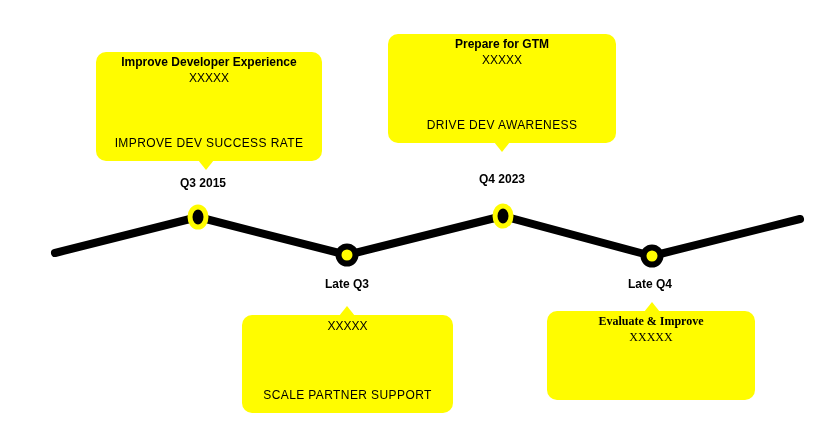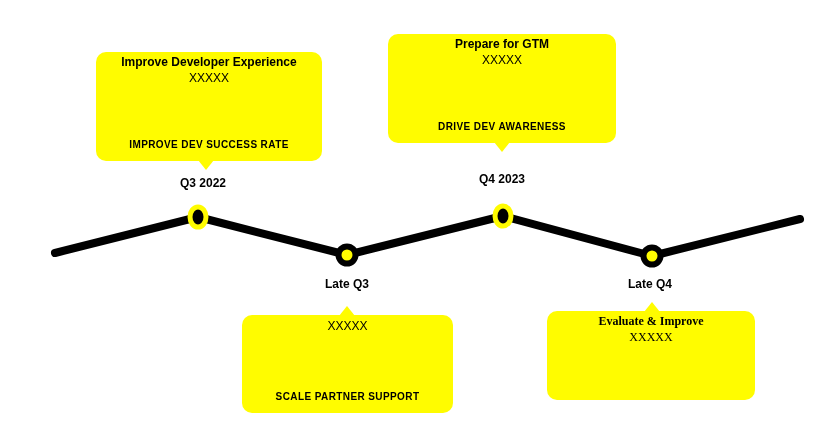--- a/index.html
+++ b/index.html
@@ -66,22 +66,22 @@
     font-weight: 400;
     color: var(--black, #000000);
     line-height: 1.3;
     margin-top: 1px;
   }
   .callout-tagline {
     position: absolute;
     left: 0;
     right: 0;
     bottom: 11px;
-    font-size: 10px;
-    font-weight: 700;
+    font-size: 12px;
+    font-weight: 400;
     letter-spacing: 0.4px;
     color: var(--black, #000000);
     text-align: center;
     white-space: nowrap;
   }
   .tail {
     position: absolute;
     width: 0;
     height: 0;
   }
@@ -104,21 +104,21 @@
 <div class="canvas">
 
   <svg class="timeline-svg" viewBox="0 0 824 433">
     <polyline class="tl-line" points="55,253 198,217 347,255 503,216 652,256 800,219"></polyline>
     <ellipse class="node-up" cx="198" cy="217" rx="8" ry="10"></ellipse>
     <circle class="node-down" cx="347" cy="255" r="8.5"></circle>
     <ellipse class="node-up" cx="503" cy="216" rx="8" ry="10"></ellipse>
     <circle class="node-down" cx="652" cy="256" r="8.5"></circle>
   </svg>
 
-  <div class="ms-label" style="left:203px; top:176px;">Q3 2022</div>
+  <div class="ms-label" style="left:203px; top:176px;">Q3 2015</div>
 
   <div class="ms-label" style="left:347px; top:277px;">Late Q3</div>
 
   <div class="ms-label" style="left:502px; top:172px;">Q4 2023</div>
 
   <div class="ms-label" style="left:650px; top:277px;">Late Q4</div>
 
   <div class="callout" style="left:88px; top:52px; width:226px; height:109px;margin-left:8px;">
     <div class="callout-title">Improve Developer Experience</div>
     <div class="callout-value">XXXXX</div>

